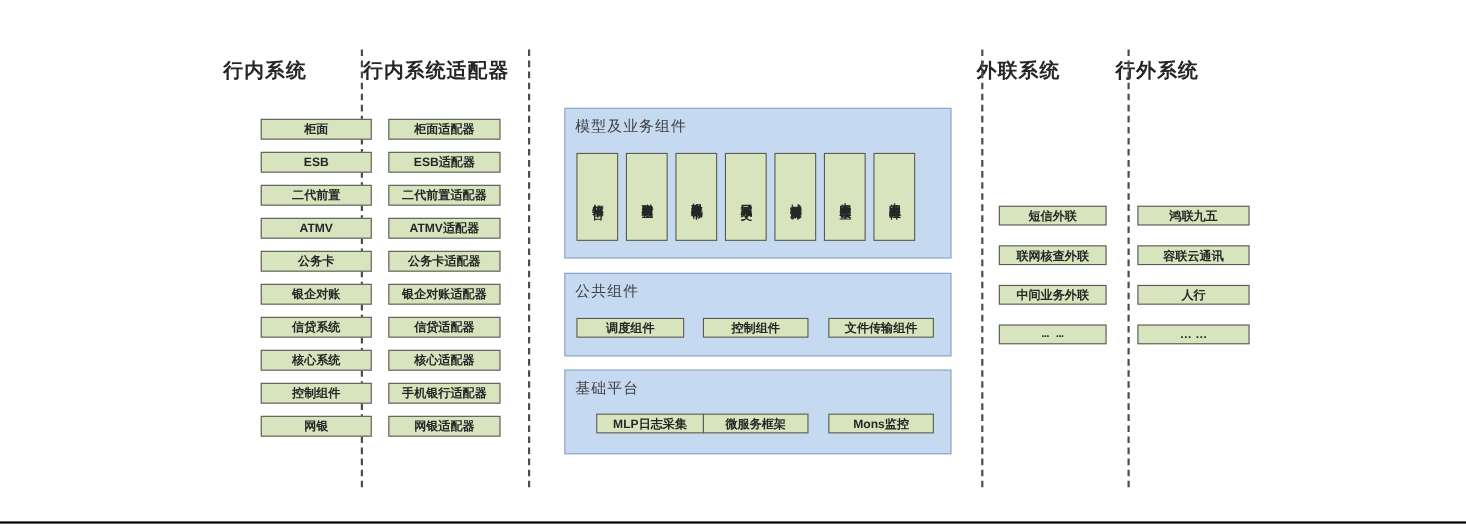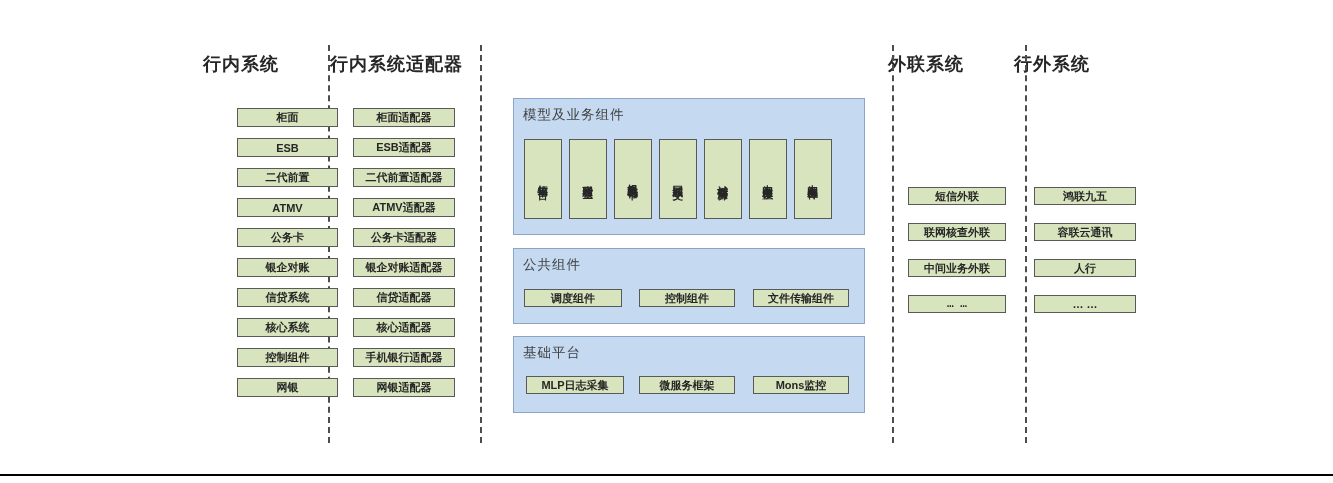--- a/index.html
+++ b/index.html
@@ -98,21 +98,21 @@
 
   <div class="panel" style="top:248px;height:76px">
     <div class="ptitle">公共组件</div>
     <div class="box hbox" style="left:10px;top:40px;width:98px">调度组件</div>
     <div class="box hbox" style="left:125px;top:40px;width:96px">控制组件</div>
     <div class="box hbox" style="left:239px;top:40px;width:96px">文件传输组件</div>
   </div>
 
   <div class="panel" style="top:336px;height:77px">
     <div class="ptitle">基础平台</div>
-    <div class="box hbox" style="left:12px;top:39px;width:98px">MLP日志采集</div>
+    <div class="box hbox" style="left:28px;top:39px;width:98px">MLP日志采集</div>
     <div class="box hbox" style="left:125px;top:39px;width:96px">微服务框架</div>
     <div class="box hbox" style="left:239px;top:39px;width:96px">Mons监控</div>
   </div>
 
   <div class="box c4" style="top:187px">短信外联</div>
   <div class="box c4" style="top:223px">联网核查外联</div>
   <div class="box c4" style="top:259px">中间业务外联</div>
   <div class="box c4" style="top:295px">… …</div>
 
   <div class="box c5" style="top:187px">鸿联九五</div>

